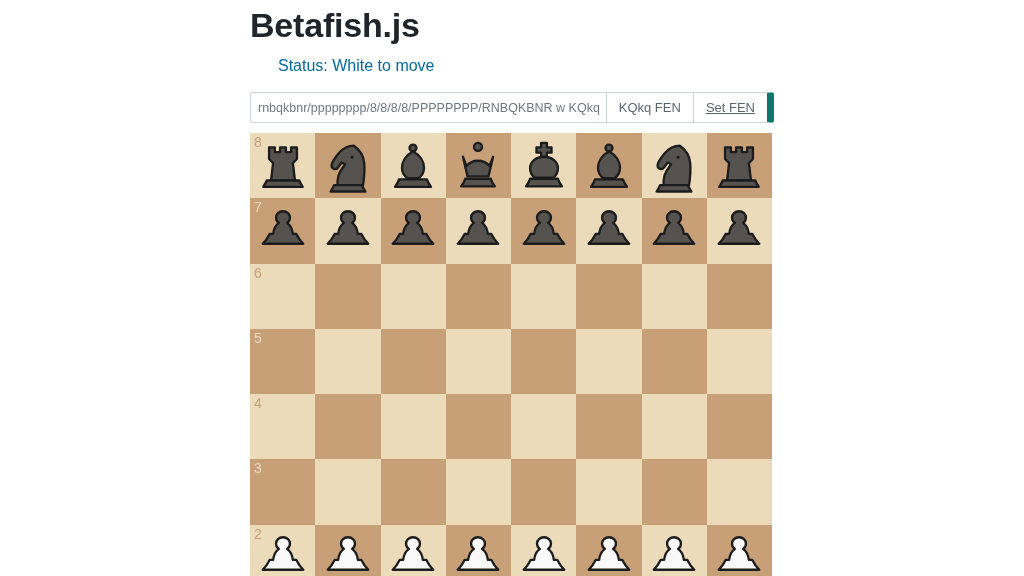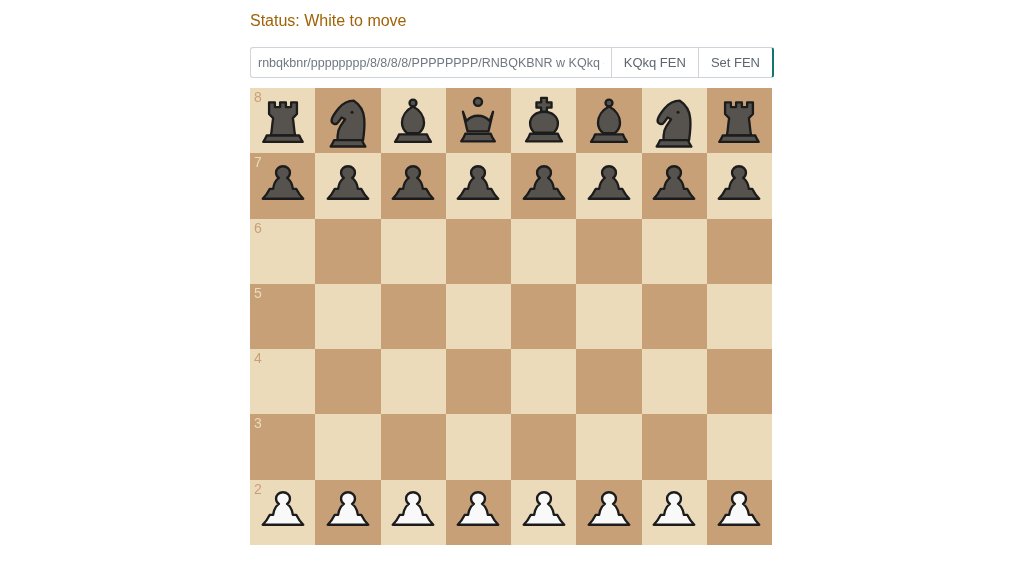--- a/index.html
+++ b/index.html
@@ -31,23 +31,24 @@
     font-size: 34px;
     font-weight: bold;
     color: #212529;
     letter-spacing: -0.2px;
     line-height: 1.15;
     padding-top: 6px;
   }
 
   .status-line {
     font-size: 16px;
-    color: #a16207;
+    color: #0369a1;
     line-height: 1.5;
     margin-top: 9px;
+    margin-left: 28px;
   }
 
   
   .fen-group {
     display: flex;
     align-items: stretch;
     margin-top: 14px;
     height: 31px;
   }
 
@@ -74,22 +75,23 @@
     border-right: none;
     background: #ffffff;
     color: #5d666e;
     font-family: "Liberation Sans", sans-serif;
     font-size: 13px;
     padding: 0 12px;
     cursor: pointer;
     white-space: nowrap;
   }
   .fen-btn:last-child {
-    border-right: 2px solid #0f766e;
+    border-right: 7px solid #0f766e;
     border-radius: 0 3px 3px 0;
+    text-decoration: underline;
   }
 
   
   .board {
     position: relative;
     margin-top: 10px;
     width: 522px;
     display: grid;
     grid-template-columns: repeat(8, 65.25px);
     grid-auto-rows: 65.25px;
@@ -120,20 +122,21 @@
   .square.dark  > .rank-label { color: #ecdbba; }
 
   .piece { width: 58px; height: 58px; display: block; }
 </style>
 </head>
 <body>
 
 <div id="app">
   <div class="container">
 
+    <h1 class="page-title">Betafish.js</h1>
 
     <div class="status-line">Status: White to move</div>
 
     <div class="fen-group">
       <input class="fen-input" type="text" value="rnbqkbnr/pppppppp/8/8/8/8/PPPPPPPP/RNBQKBNR w KQkq - 0 0" placeholder="FEN" style="">
       <button class="fen-btn">KQkq FEN</button>
       <button class="fen-btn">Set FEN</button>
     </div>
 
     <div class="board" id="board">

